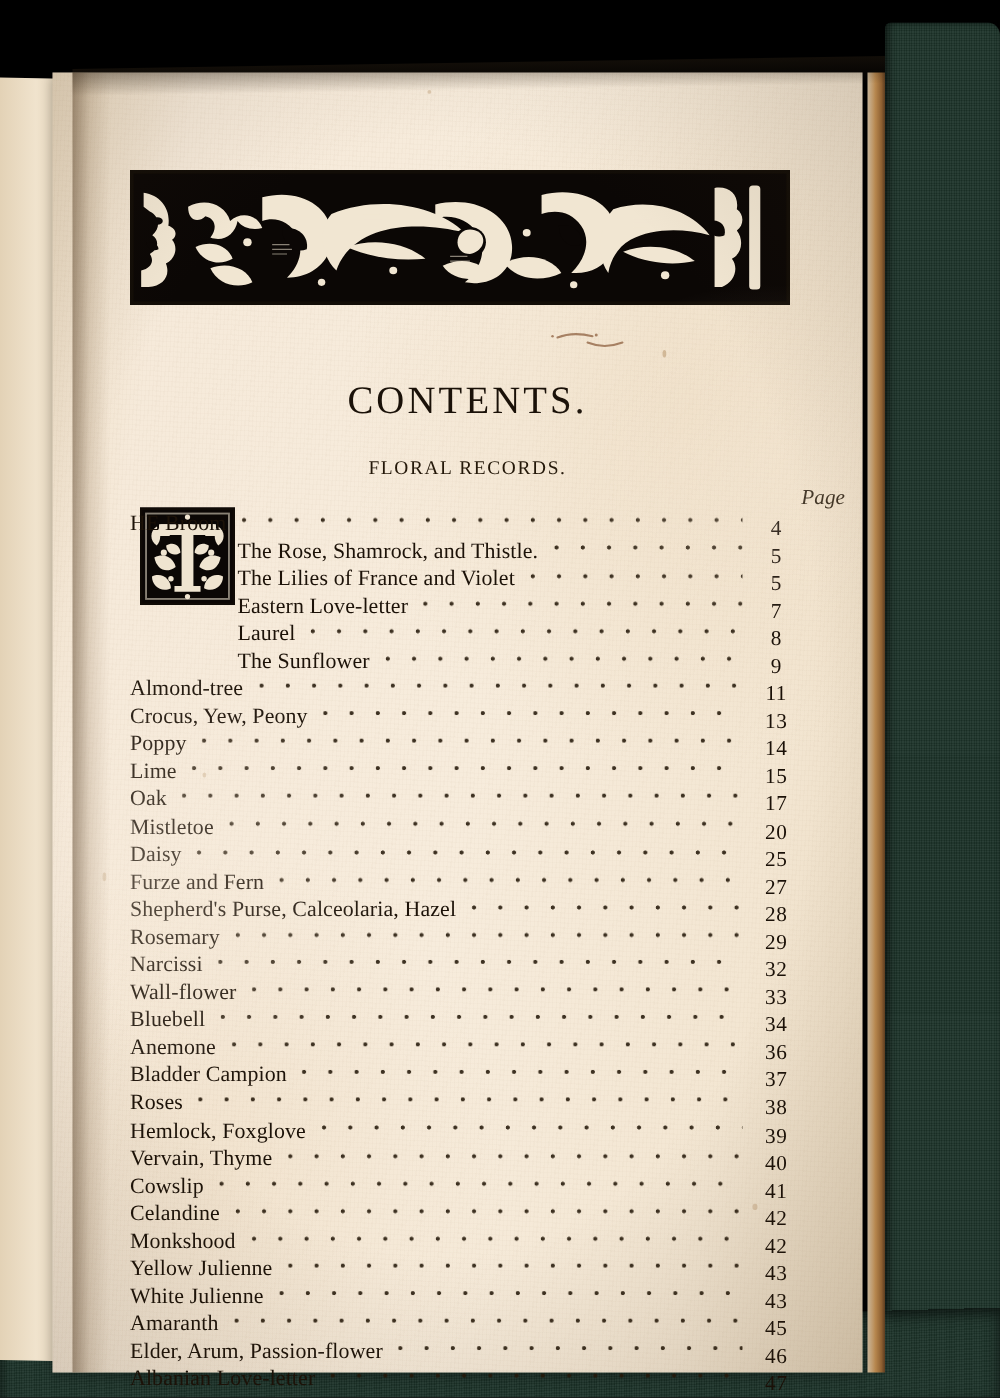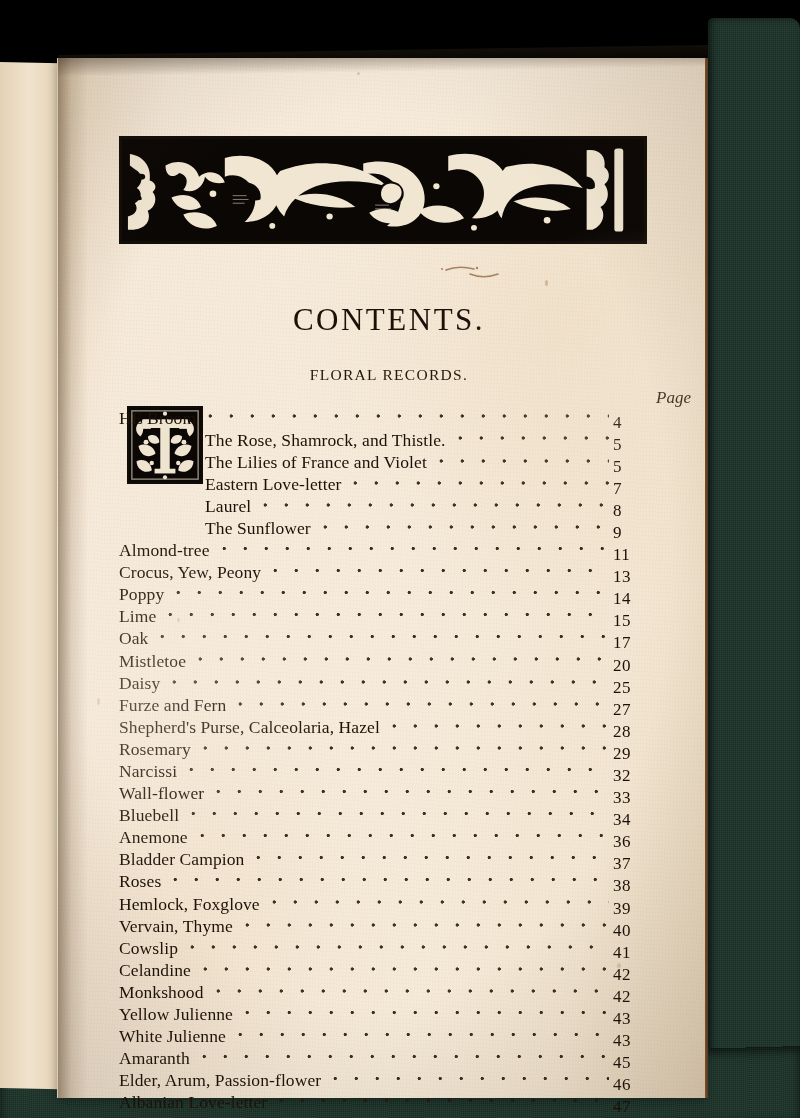--- a/index.html
+++ b/index.html
@@ -49,21 +49,21 @@
     position: absolute;
     right: 92px; top: 58px;
     width: 14px; height: 1040px;
     background: linear-gradient(90deg,#d8c3a4 0%, #b8884f 45%, #8d5f31 80%, #5d3d20 100%);
     box-shadow: -1px 0 2px rgba(0,0,0,.25);
   }
 
   
   #page-leaf {
     position: absolute;
-    left: 57px; top: 58px;
+    left: 42px; top: 58px;
     width: 648px; height: 1040px;
     background:
       radial-gradient(ellipse 60% 40% at 78% 26%, rgba(228,205,170,.30), rgba(0,0,0,0) 70%),
       radial-gradient(ellipse 50% 35% at 20% 85%, rgba(225,201,165,.25), rgba(0,0,0,0) 72%),
       linear-gradient(100deg, #ecdcc3 0%, #f6eada 14%, #f7ecdc 52%, #f3e6d2 82%, #e9d9bf 100%);
     box-shadow: 0 2px 10px rgba(0,0,0,.35);
   }
   
   #paper-grain {
     position: absolute; inset: 0;
@@ -189,21 +189,21 @@
     margin: 0 4px;
     background-image: radial-gradient(circle at 2.2px 50%, #241809 1.35px, rgba(0,0,0,0) 1.9px);
     background-size: 21px 100%;
     background-repeat: repeat-x;
     background-position: 0 .08em;
     opacity: .88;
   }
   .page-num {
     flex: 0 0 auto;
     width: 46px;
-    text-align: left;
+    text-align: center;
     font-size: 17px;
     color: #1a1007;
     transform: translateY(4px);
     letter-spacing: .4px;
   }
 
   
   #drop-cap {
     position: absolute;
     left: 8px; top: 0px;

